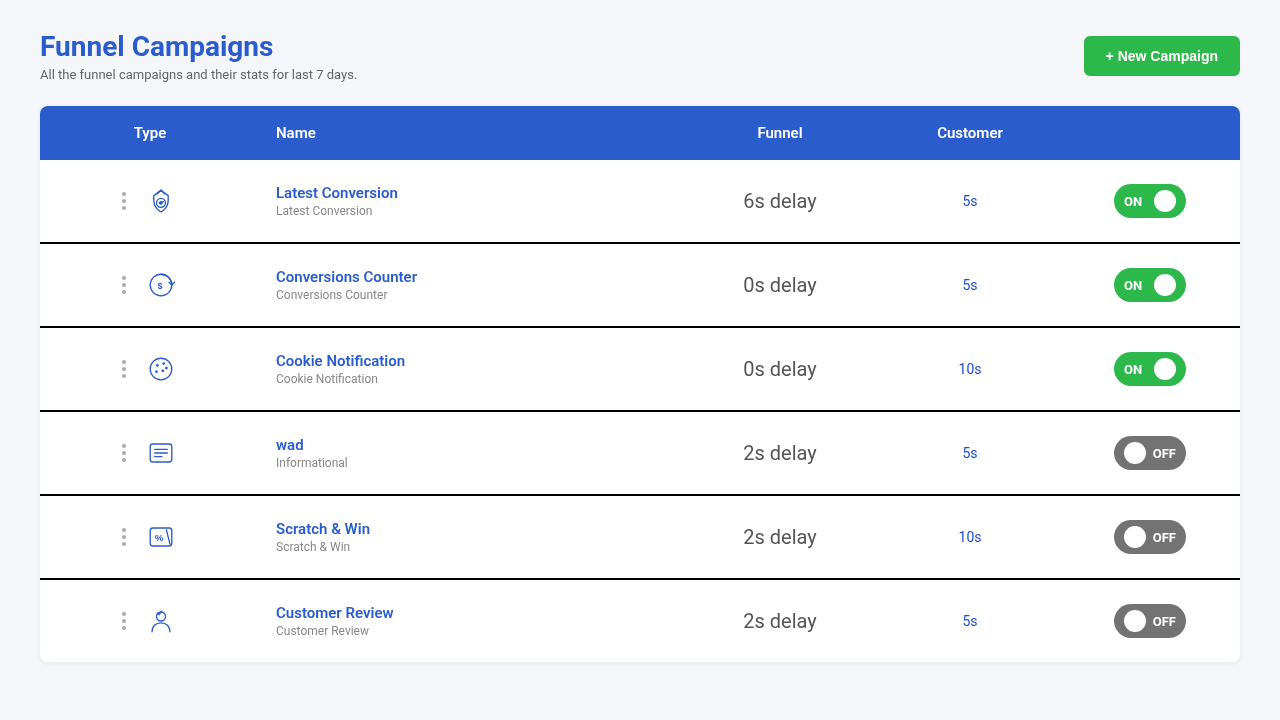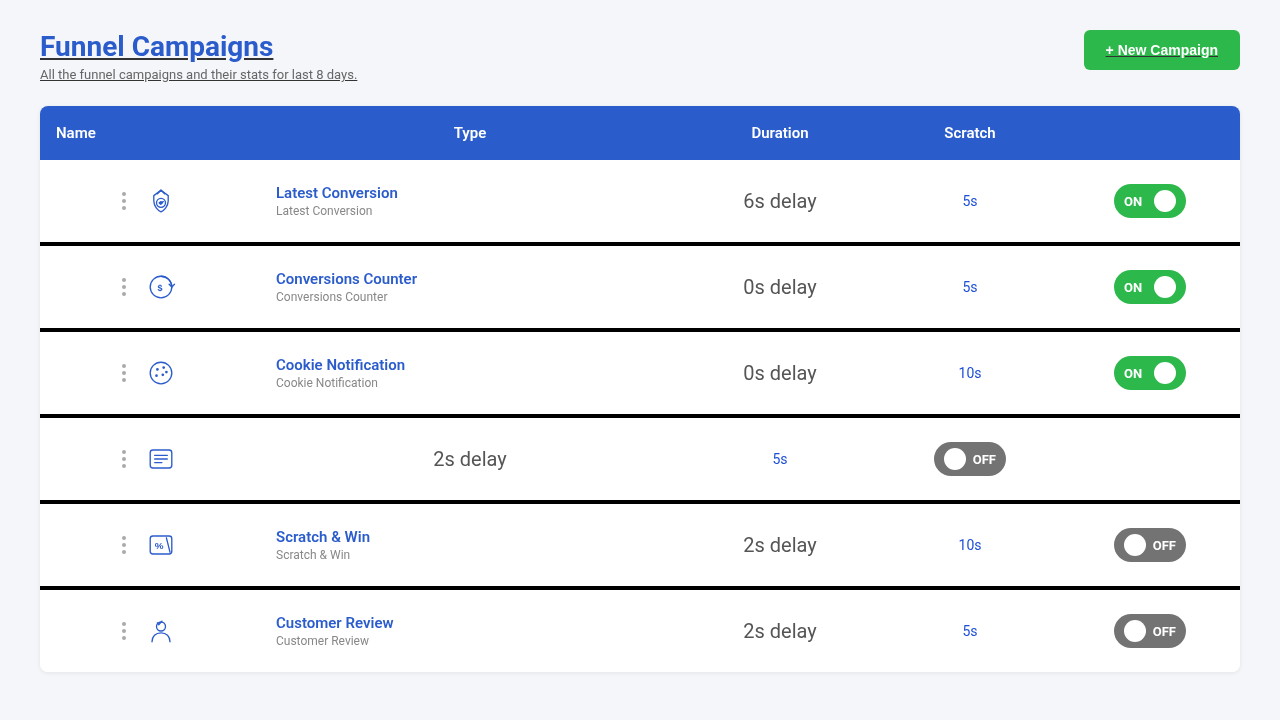--- a/index.html
+++ b/index.html
@@ -10,23 +10,22 @@
       min-height: 720px;
     }
     .page-container {
       max-width: 1280px;
       margin: 0 auto;
       padding: 30px 40px;
     }
     .page-header {
       display: flex;
       justify-content: space-between;
-      align-items: flex-start;
+      align-items: center;
       margin-bottom: 24px;
-      text-decoration: underline;
     }
     .page-title {
       font-size: 28px;
       font-weight: 700;
       color: #2b5ccc;
     }
     .page-subtitle {
       font-size: 13px;
       color: #666;
       margin-top: 4px;
@@ -59,21 +58,21 @@
     .table-header .col {
       padding: 18px 16px;
       text-align: center;
     }
     .table-header .col-name {
       text-align: left;
     }
     .table-row {
       display: grid;
       grid-template-columns: 220px 1fr 200px 180px 180px;
-      border-bottom: 4px solid #000000;
+      border-bottom: 2px solid #000000;
       align-items: center;
       background: #fff;
     }
     .table-row:last-child { border-bottom: none; }
     .col-type {
       display: flex;
       align-items: center;
       justify-content: center;
       padding: 20px 16px;
       gap: 10px;
@@ -169,31 +168,31 @@
     .toggle-off .toggle-circle { order: 1; }
     .toggle-off .toggle-label { order: 2; }
   </style>
 </head>
 <body>
 
 <div class="page-container">
   <div class="page-header">
     <div>
       <h1 class="page-title">Funnel Campaigns</h1>
-      <p class="page-subtitle">All the funnel campaigns and their stats for last 8 days.</p>
+      <p class="page-subtitle">All the funnel campaigns and their stats for last 7 days.</p>
     </div>
     <button class="new-campaign-btn">+ New Campaign</button>
   </div>
 
   <div class="table-wrapper">
     <div class="table-header">
+      <div class="col">Type</div>
       <div class="col col-name">Name</div>
-      <div class="col">Type</div>
-      <div class="col">Duration</div>
-      <div class="col">Scratch</div>
+      <div class="col">Funnel</div>
+      <div class="col">Customer</div>
     </div>
 
     <div class="table-row">
       <div class="col-type">
         <div class="menu-dots">
             <span></span>
             <span></span>
             <span></span>
           </div>
         <div class="icon-box">
@@ -291,20 +290,24 @@
           </div>
         <div class="icon-box">
           <svg viewBox="0 0 40 40" fill="none" xmlns="http://www.w3.org/2000/svg">
             <rect x="8" y="10" width="24" height="20" rx="3" stroke="#2b5ccc" stroke-width="1.5" fill="none"></rect>
             <line x1="13" y1="16" x2="27" y2="16" stroke="#2b5ccc" stroke-width="1.5" stroke-linecap="round"></line>
             <line x1="13" y1="20" x2="27" y2="20" stroke="#2b5ccc" stroke-width="1.5" stroke-linecap="round"></line>
             <line x1="13" y1="24" x2="21" y2="24" stroke="#2b5ccc" stroke-width="1.5" stroke-linecap="round"></line>
           </svg>
         </div>
       </div>
+      <div class="col-name-cell">
+        <div class="row-title">wad</div>
+        <div class="row-subtitle">Informational</div>
+      </div>
       <div class="col-trigger">2s delay</div>
       <div class="col-duration">5s</div>
       <div class="col-status">
         <div class="toggle toggle-off">
           <span class="toggle-circle"></span>
           <span class="toggle-label">OFF</span>
         </div>
       </div>
     </div>
 

